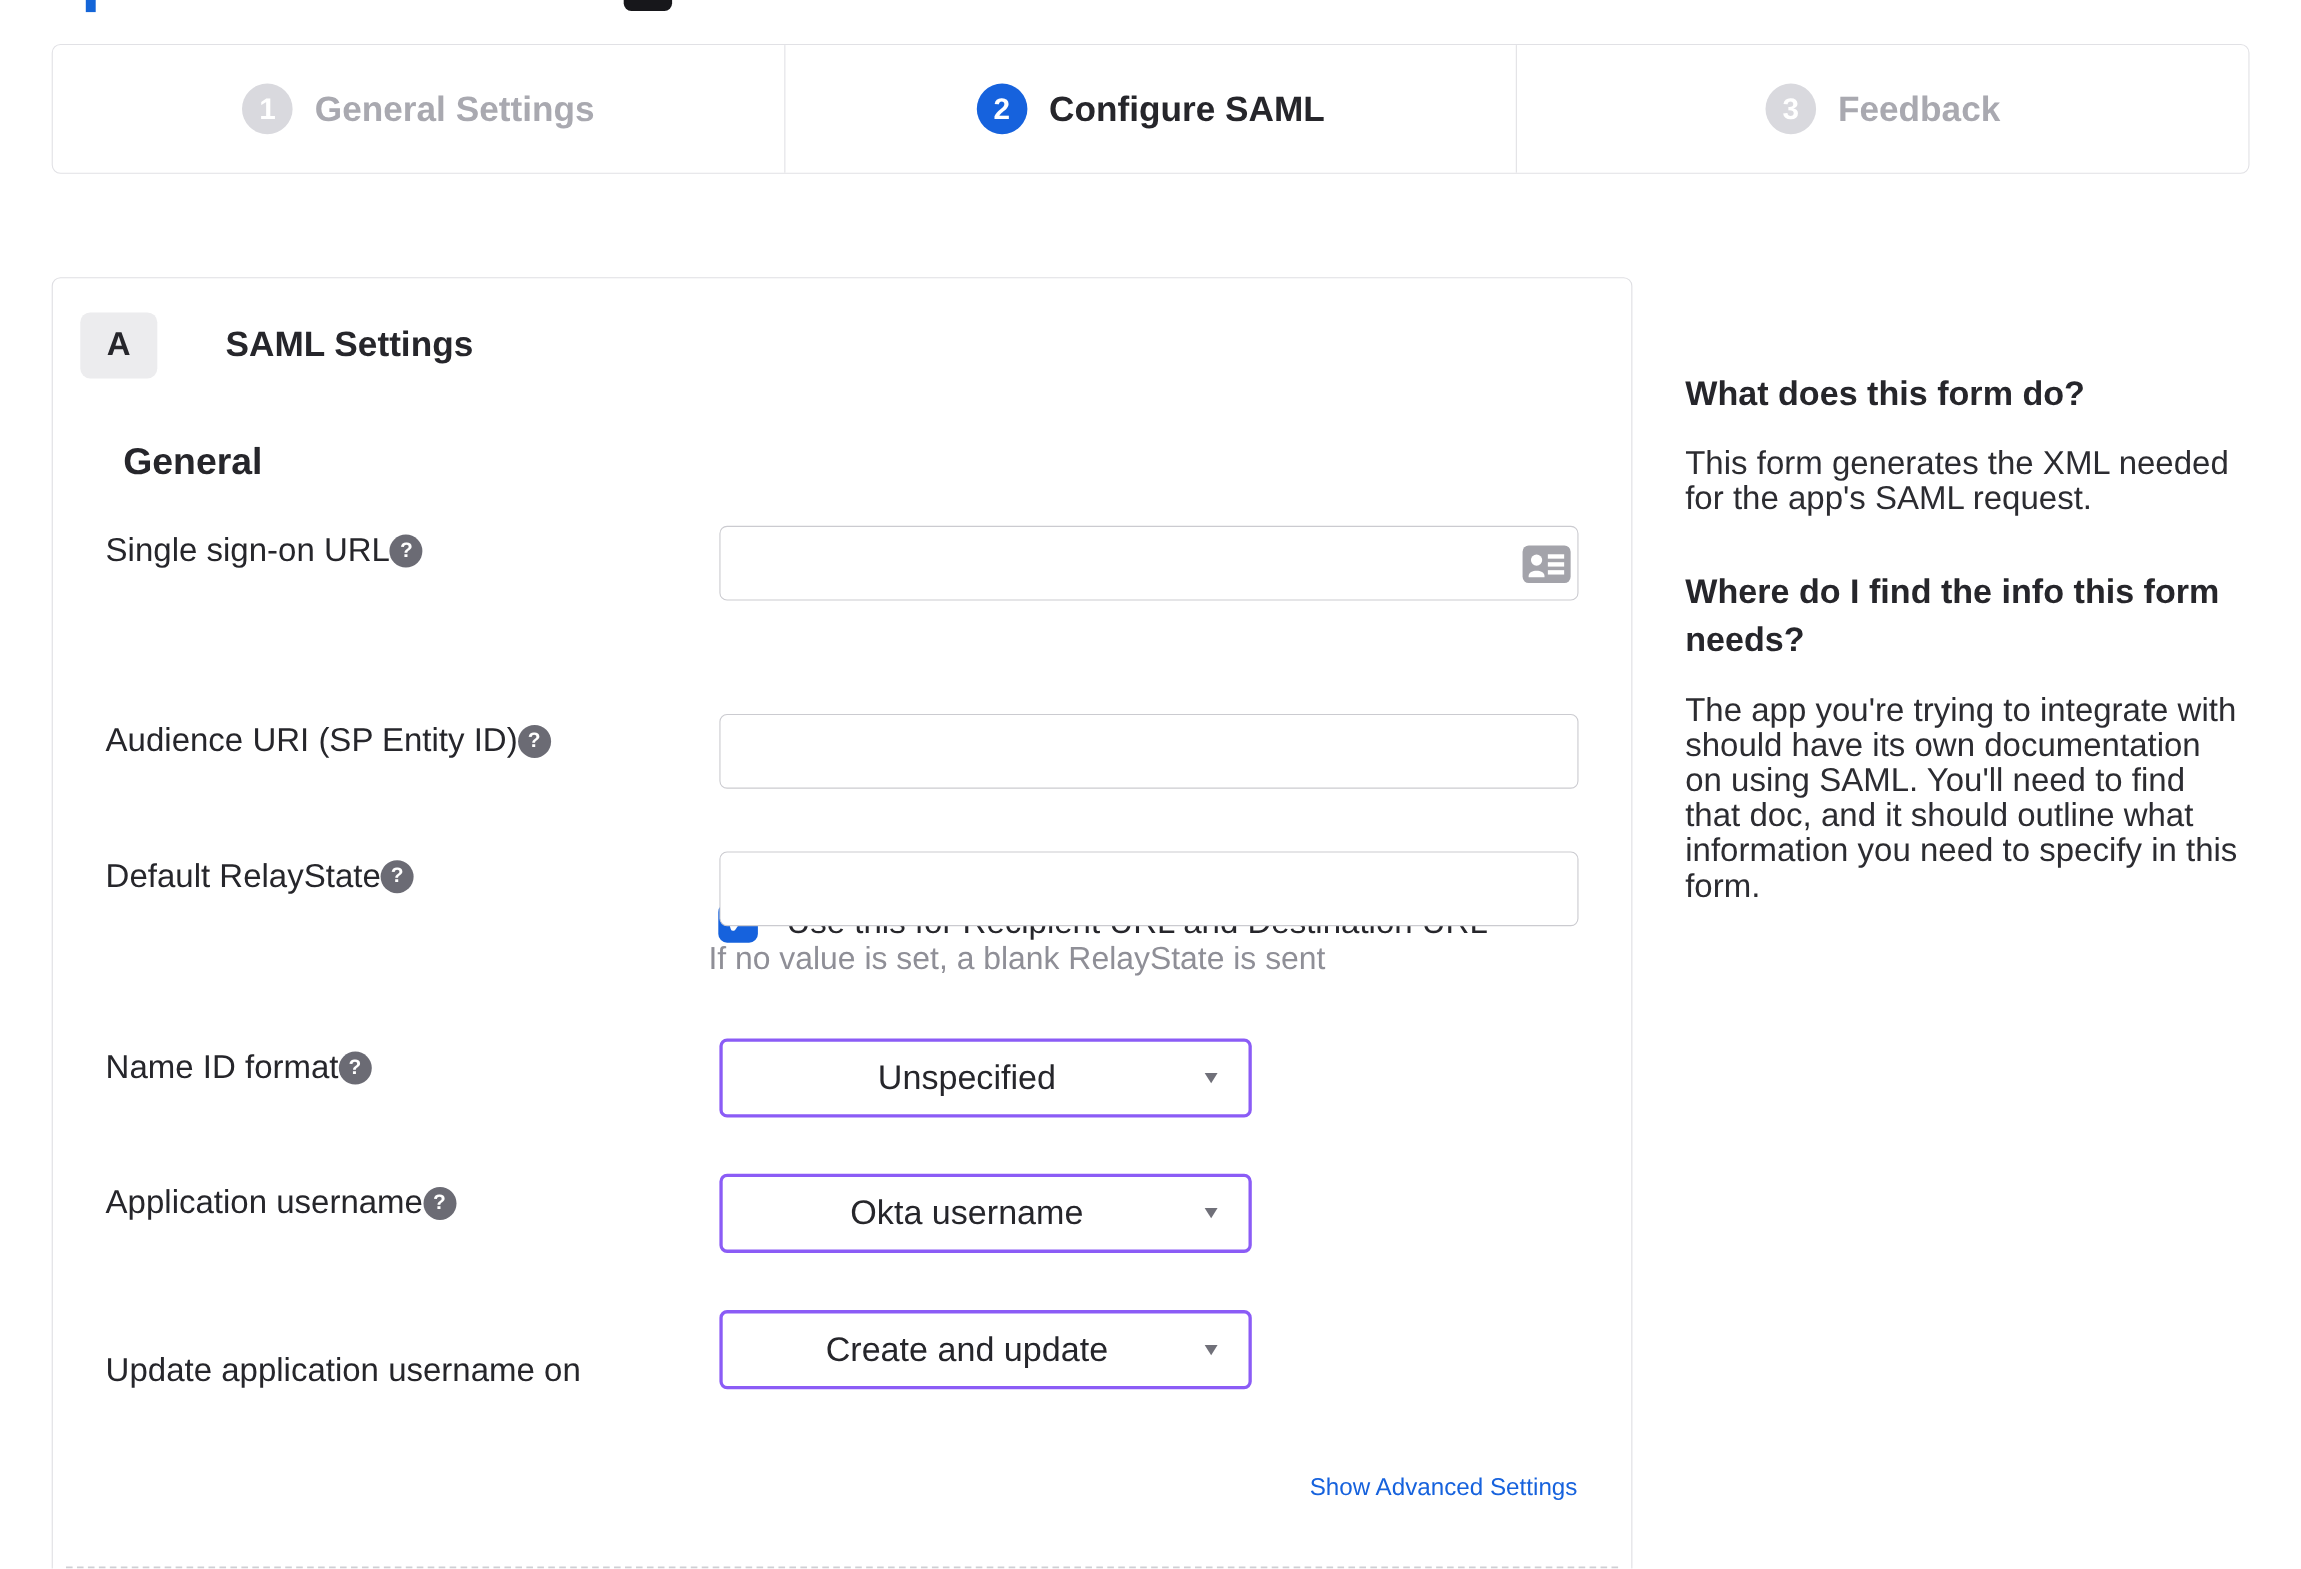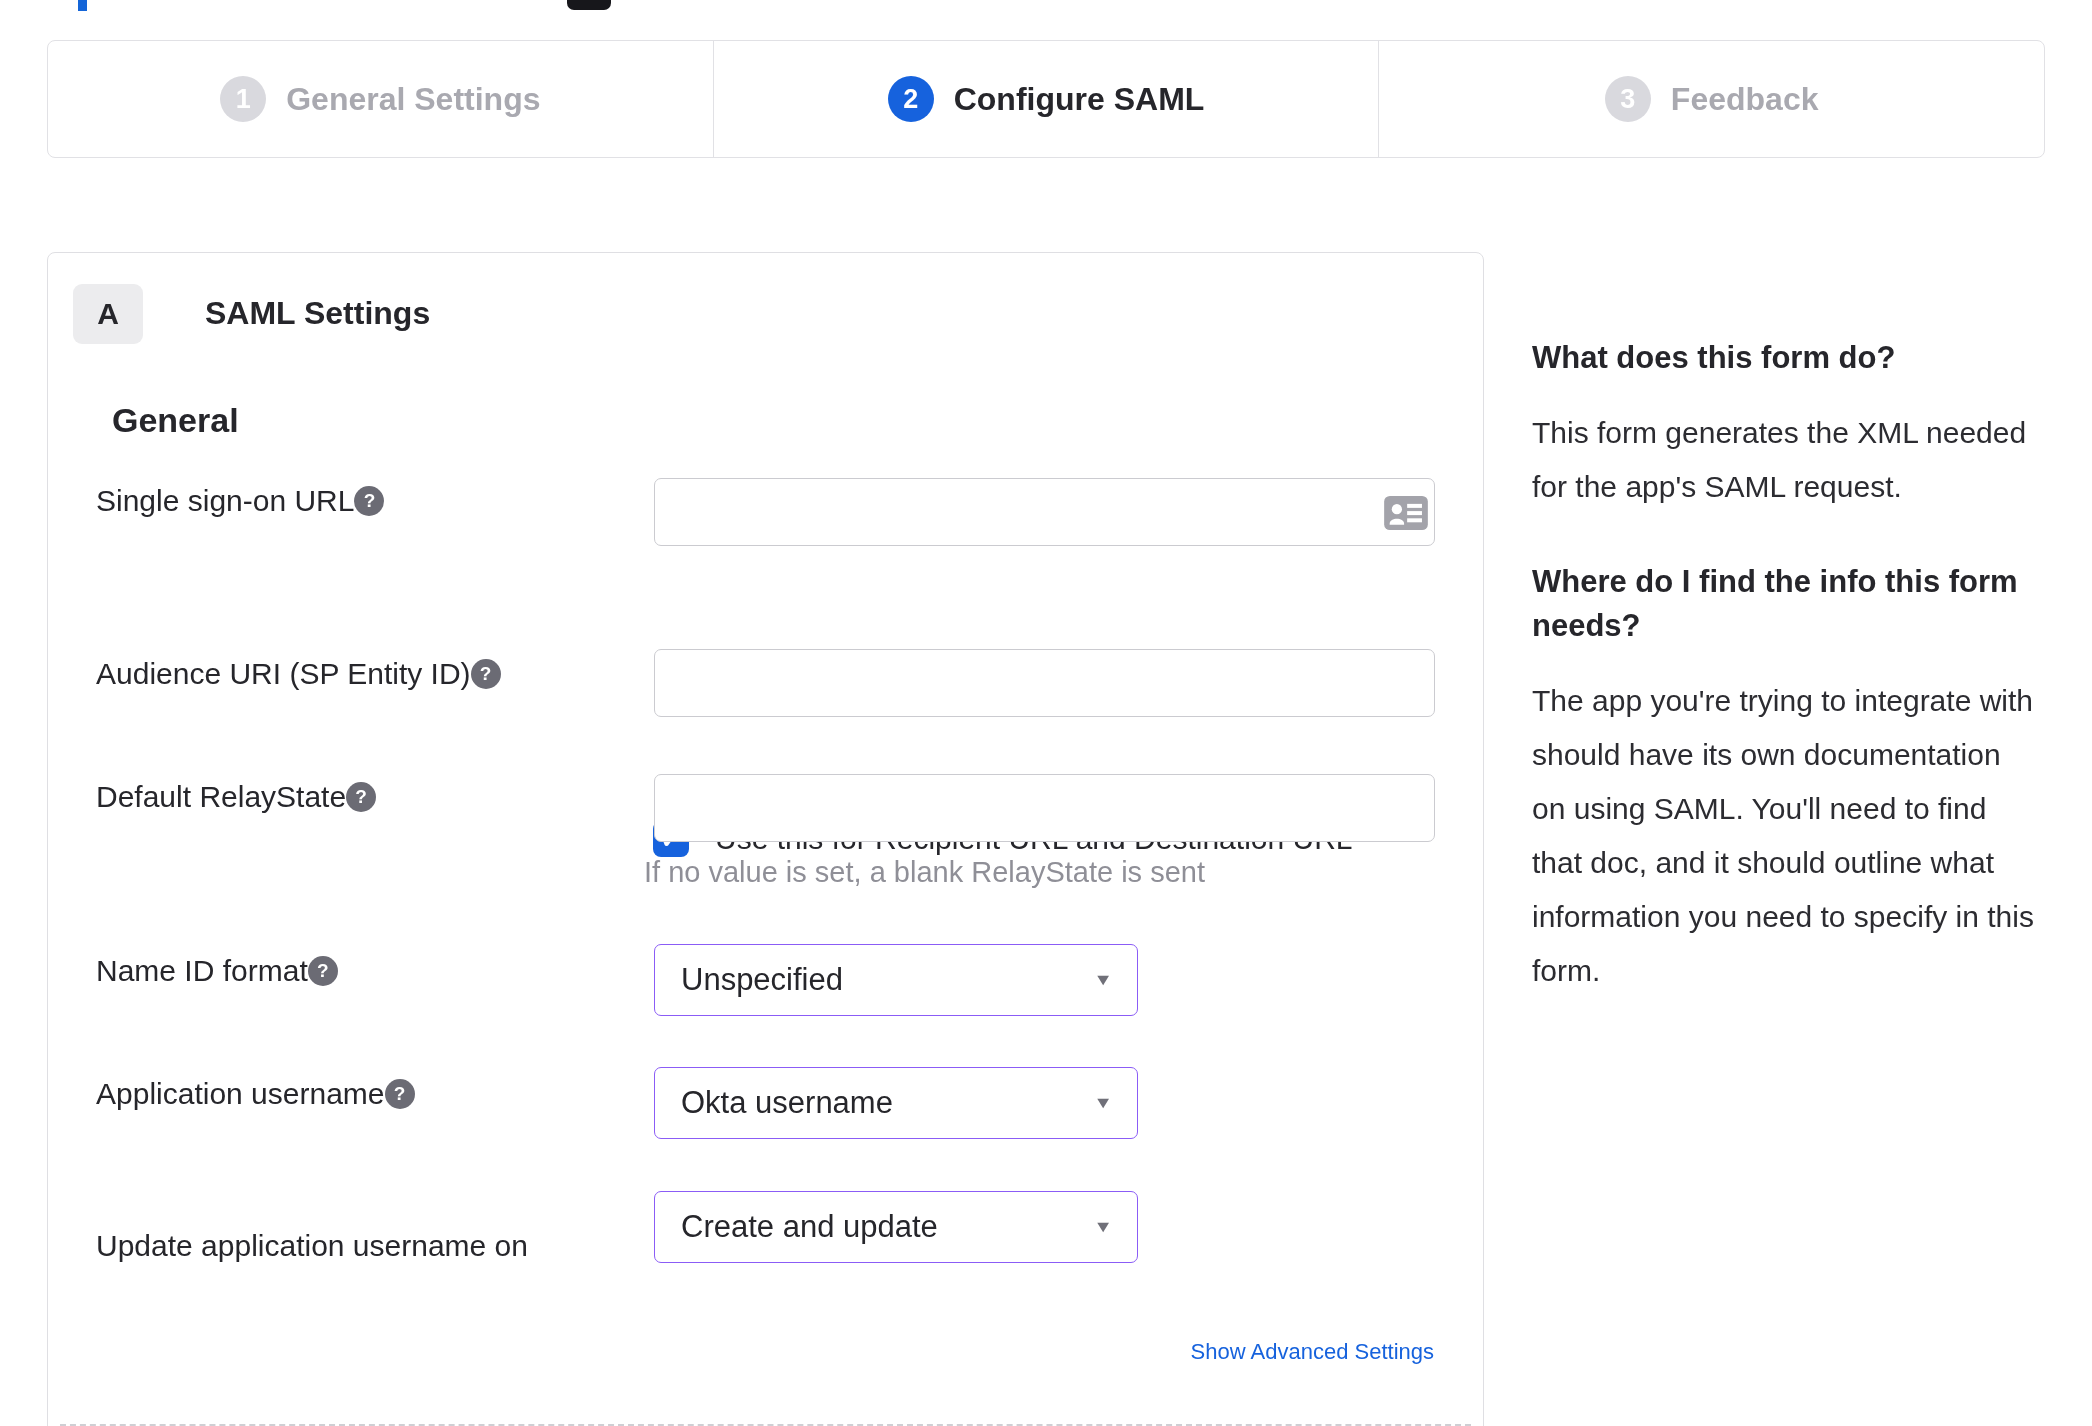--- a/index.html
+++ b/index.html
@@ -109,26 +109,27 @@
   .checkbox-label { font-size: 30px; color: #26262b; white-space: nowrap; }
 
   .hint {
     position: absolute; left: 596px;
     font-size: 29px; color: #8f8f97; white-space: nowrap;
   }
 
   .select {
     position: absolute; left: 606px;
     width: 484px; height: 72px;
-    border: 1px solid #8b5cf6; border-radius: 7px;
+    border: 3px solid #8b5cf6; border-radius: 7px;
     background: #fff;
     display: flex; align-items: center;
     padding: 0 60px 0 26px;
     font-size: 31px; color: #26262b;
     cursor: pointer;
+    justify-content: center;
   }
   .select .caret {
     position: absolute; right: 24px; top: 50%;
     transform: translateY(-50%) scaleY(0.8);
     font-size: 20px; color: #707079;
   }
 
   .advanced-link {
     position: absolute; right: 49px; top: 1086px;
     font-size: 22px; color: #1662dd;
@@ -144,21 +145,21 @@
   .help {
     position: absolute; left: 1532px; top: 336px;
     width: 505px;
   }
   .help h3 {
     font-size: 31px; font-weight: bold; color: #26262b;
     line-height: 44px; margin: 0 0 26px 0;
   }
   .help p {
     font-size: 30px; color: #2c2c31;
-    line-height: 54px; margin: 0 0 46px 0;
+    line-height: 32px; margin: 0 0 46px 0;
   }
 </style>
 </head>
 <body>
 
 <div class="frag frag-blue"></div>
 <div class="frag frag-dark"></div>
 
 <div class="stepper">
   <div class="step">

